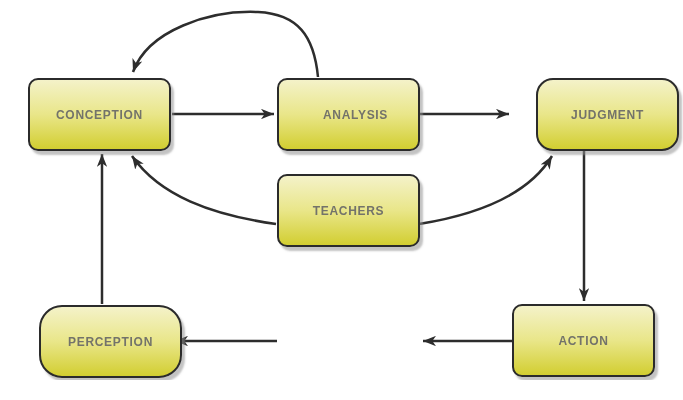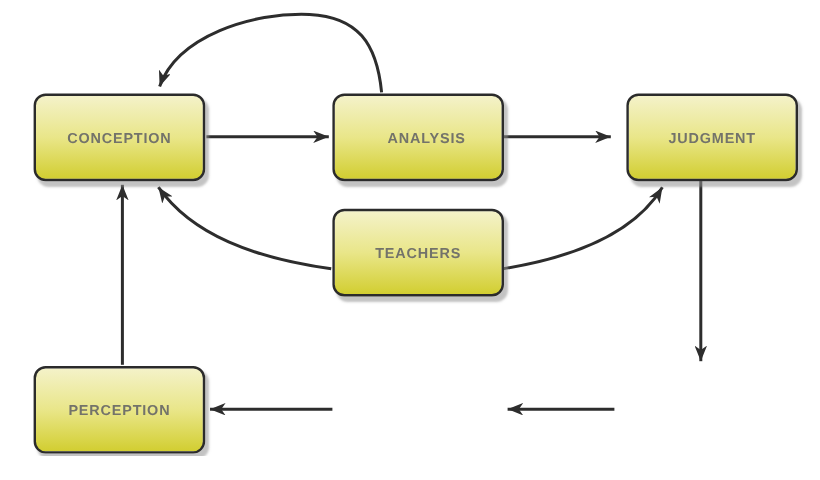--- a/index.html
+++ b/index.html
@@ -37,23 +37,23 @@
     align-items: center;
     justify-content: center;
     color: #73736a;
     font-size: 12px;
     font-weight: bold;
     letter-spacing: 0.7px;
     z-index: 2;
   }
   .n-conception { left: 28px;  top: 78px;  }
   .n-analysis   { left: 277px; top: 78px; padding-left: 14px;  }
-  .n-judgment   { left: 522px; top: 78px;  }
+  .n-judgment   { left: 536px; top: 78px; border-radius: 17px;  }
   .n-teachers   { left: 277px; top: 174px; }
-  .n-perception { left: 28px;  top: 305px; }
+  .n-perception { left: 39px;  top: 305px; border-radius: 23px; }
   .n-reality    { left: 277px; top: 305px; }
   .n-action     { left: 512px; top: 304px; }
   .edge {
     stroke: #2d2d2d;
     stroke-width: 2.5;
     fill: none;
   }
 </style>
 </head>
 <body>
@@ -86,14 +86,17 @@
   </div>
   <div class="node n-judgment">
     <span>JUDGMENT</span>
   </div>
   <div class="node n-teachers">
     <span>TEACHERS</span>
   </div>
   <div class="node n-perception">
     <span>PERCEPTION</span>
   </div>
+  <div class="node n-action">
+    <span>ACTION</span>
+  </div>
 
 </div>
 
 </body></html>

